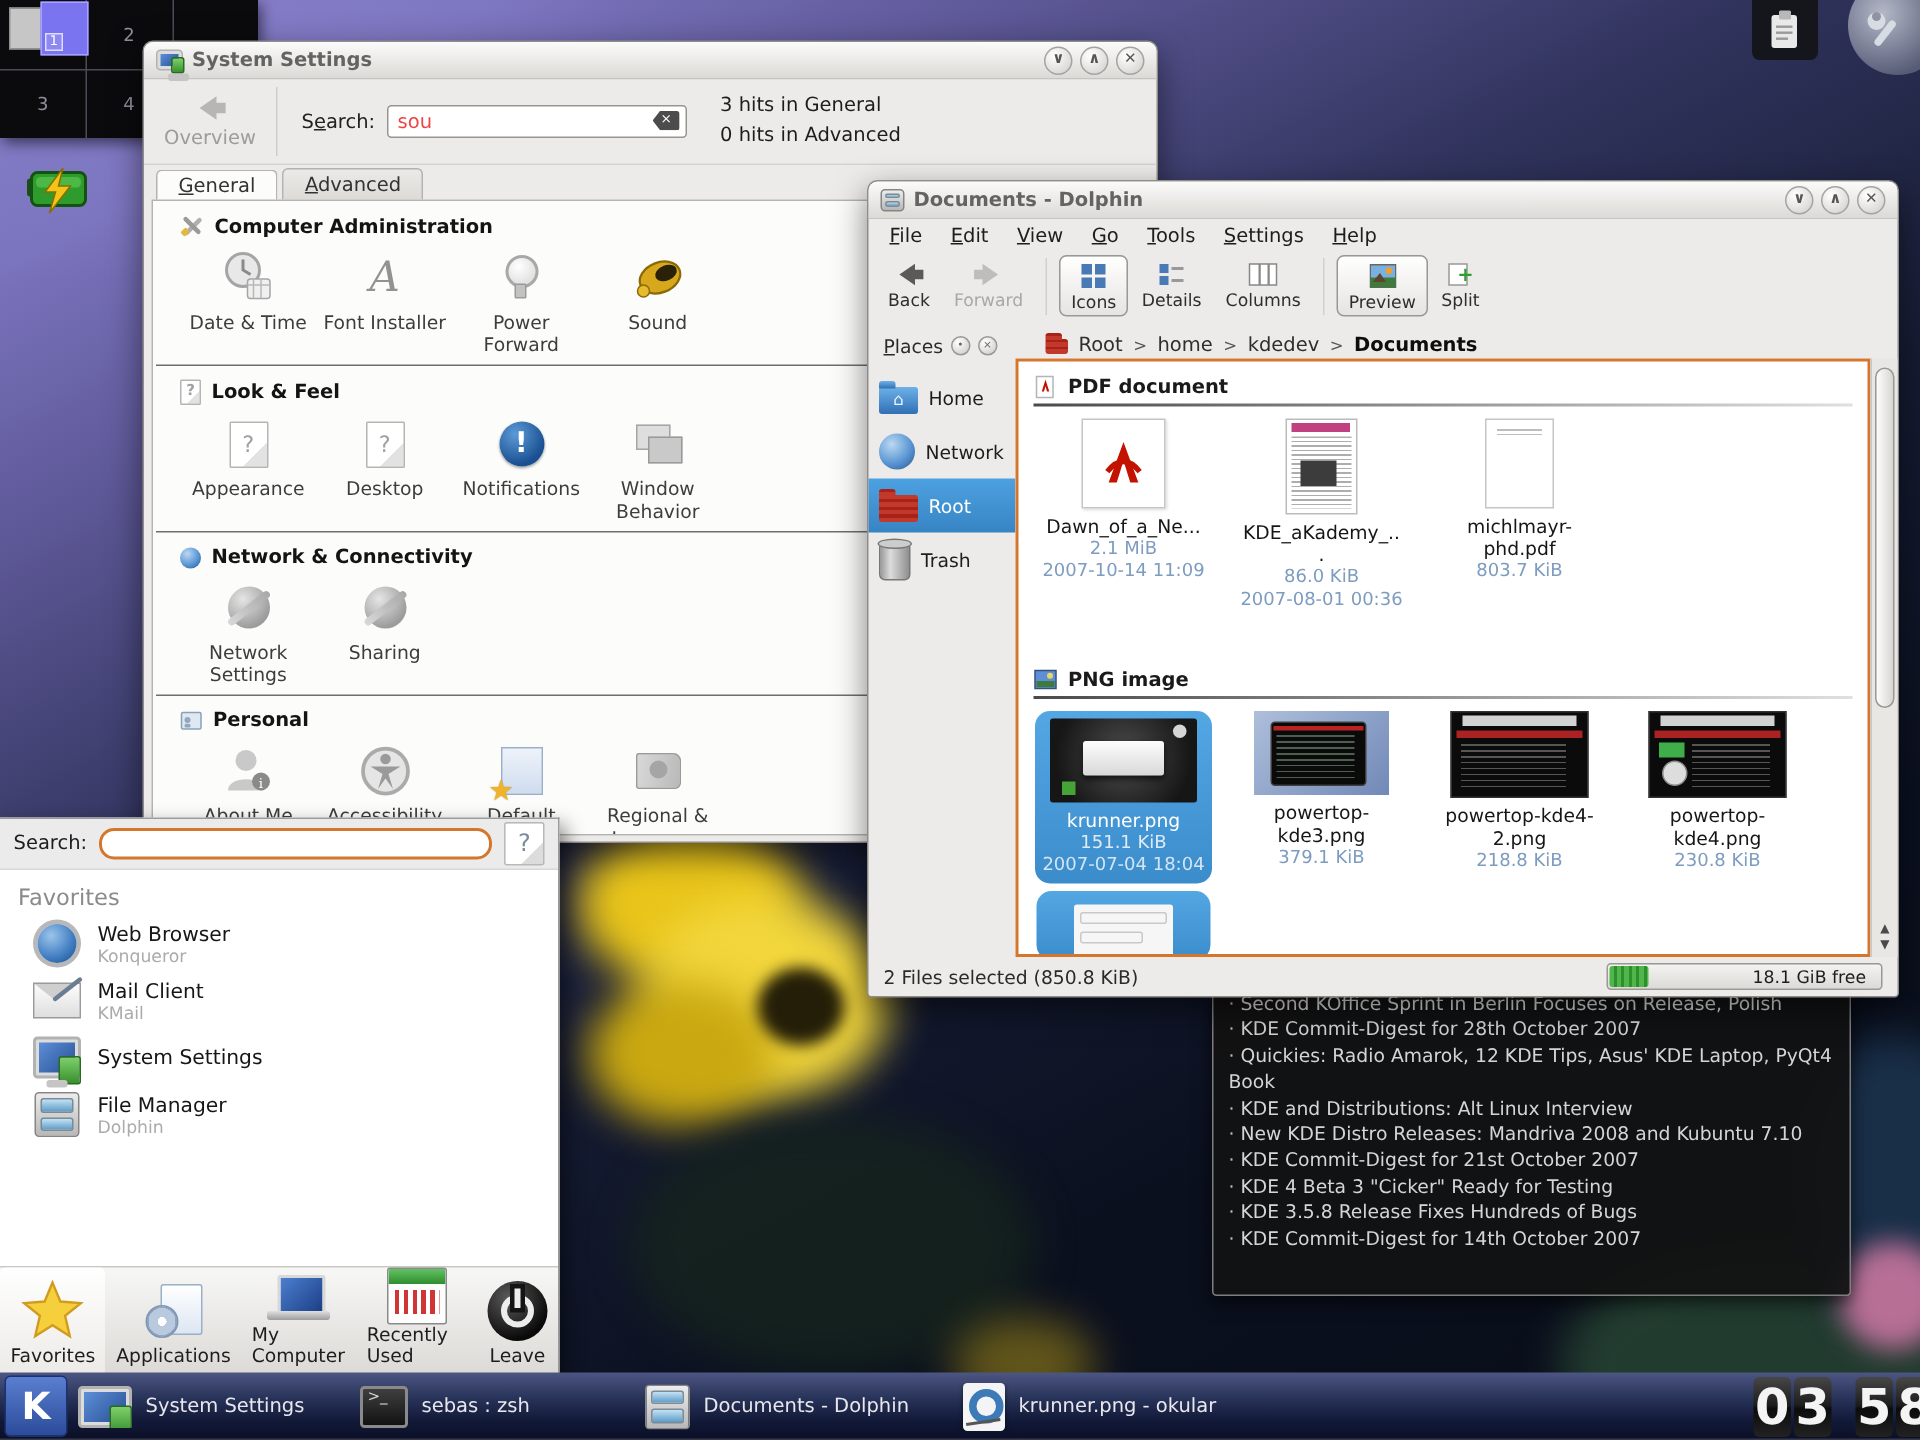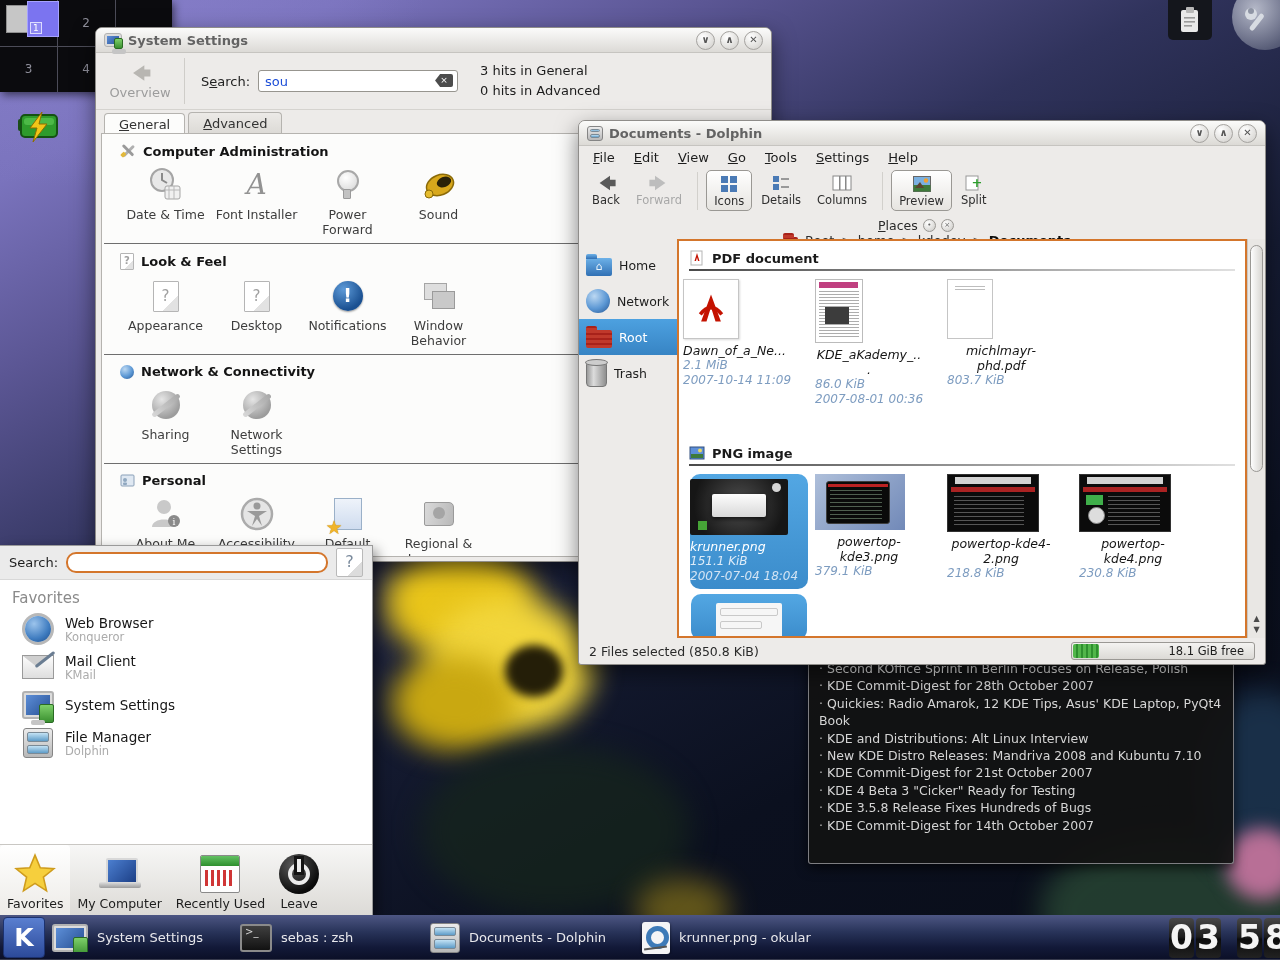--- a/index.html
+++ b/index.html
@@ -64,21 +64,21 @@
     border:1px solid #a5a3a0;color:#555;font-size:10px;line-height:15px;text-align:center;font-weight:bold;}
 
   
   .syssettings{left:95px;top:27px;width:675px;height:533px;z-index:2;}
   .ss-toolbar{position:relative;height:56px;border-bottom:1px solid #d5d3cf;display:flex;align-items:center;}
   .overview{width:88px;text-align:center;color:#9c9c9c;font-size:13px;line-height:14px;}
   .vsep{width:1px;height:46px;background:#cfcdc9;}
   .ss-search-label{margin-left:16px;font-size:13px;color:#222;}
   .inputwrap{position:relative;margin-left:8px;}
   .ss-input{width:168px;height:20px;border:1px solid #97958f;border-radius:3px;padding:0 24px 0 6px;
-    font-size:13px;font-family:"DejaVu Sans",sans-serif;color:#1d4ed8;}
+    font-size:13px;font-family:"DejaVu Sans",sans-serif;color:#ef4444;}
   .bksp{position:absolute;right:5px;top:4px;width:18px;height:13px;background:#4c4c4c;border-radius:2px;
     color:#fff;font-size:9px;line-height:13px;text-align:center;clip-path:polygon(28% 0,100% 0,100% 100%,28% 100%,0 50%);}
   .hits{margin-left:22px;font-size:13px;color:#1d1d1d;line-height:20px;}
   .ss-tabs{display:flex;padding-left:8px;height:25px;align-items:flex-end;}
   .tab{padding:3px 14px 4px;font-size:13px;color:#333;border:1px solid #b5b3af;border-bottom:none;
     border-radius:4px 4px 0 0;background:linear-gradient(#eceae7,#dbd9d5);margin-right:3px;}
   .tab.active{background:#fcfcfb;position:relative;top:1px;}
   .ss-content{position:absolute;left:5px;right:5px;top:105px;bottom:4px;background:#fcfcfb;
     border:1px solid #b5b3af;overflow:hidden;}
   .ss-scroll{position:absolute;right:1px;top:1px;bottom:1px;width:14px;background:#eceae7;border-left:1px solid #d5d3cf;}
@@ -115,37 +115,37 @@
   
   .dolphin{left:578px;top:120px;width:686px;height:543px;z-index:3;}
   .menubar{height:22px;display:flex;gap:19px;padding:0 14px;align-items:center;font-size:13px;color:#1d1d1d;}
   .dtoolbar{height:48px;display:flex;align-items:flex-start;padding:2px 6px 0;gap:2px;}
   .tbtn{display:flex;flex-direction:column;align-items:center;font-size:11.5px;color:#2e2e2e;
     padding:2px 7px;border-radius:5px;line-height:13px;}
   .tbtn .tico{height:22px;display:flex;align-items:center;justify-content:center;}
   .tbtn.framed{border:1px solid #9a9894;background:linear-gradient(#ffffff,#e6e4e0);}
   .tbtn.disabled{color:#a8a8a8;}
   .tsep{width:1px;height:38px;background:#d2d0cc;margin:2px 6px 0;}
-  .nav-row{height:24px;display:flex;align-items:center;flex-direction:column;}
+  .nav-row{height:24px;display:flex;align-items:center;}
   .places-h{width:98px;display:flex;align-items:center;padding-left:10px;font-size:12.5px;color:#2a2a2a;gap:5px;}
   .mini-rb{width:11px;height:11px;border-radius:50%;background:radial-gradient(circle at 35% 30%,#fff,#c9c7c3);
     border:1px solid #9a9894;font-size:7px;line-height:10px;text-align:center;color:#666;}
   .breadcrumb{flex:1;display:flex;align-items:center;gap:7px;font-size:13px;color:#2e2e2e;padding-left:10px;}
   .crumb-sep{color:#555;font-size:11px;}
   .crumb-last{font-weight:bold;color:#0d0d0d;}
   .dolphin-body{position:absolute;left:0;right:0;top:118px;bottom:26px;display:flex;}
   .places{width:98px;padding-top:8px;}
   .place{height:36px;display:flex;align-items:center;gap:7px;padding-left:7px;font-size:12.5px;color:#1d1d1d;}
   .place.selected{background:linear-gradient(#4da1e0,#3784c4);color:#fff;}
   .viewwrap{flex:1;display:flex;min-width:0;}
   .view{flex:1;border:2px solid #d4762c;background:#fff;position:relative;overflow:hidden;}
   .ghead{display:flex;align-items:center;gap:7px;font-weight:bold;font-size:13px;color:#1a1a1a;padding:9px 10px 2px;text-align:right;}
   .ghr{height:2px;background:linear-gradient(90deg,#4a4a4a,#e0e0e0);margin:1px 10px 6px 10px;}
   .files{display:flex;padding:2px 4px 6px;align-items:flex-start;}
-  .file{width:132px;display:flex;flex-direction:column;align-items:flex-start;font-style:italic;}
+  .file{width:132px;display:flex;flex-direction:column;align-items:center;}
   .file.selected{background:linear-gradient(#53a7e3,#3b8ccb);border-radius:10px;padding-top:5px;padding-bottom:5px;width:118px;margin:0 7px;}
   .fname{color:#161616;font-size:12.5px;text-align:center;max-width:108px;line-height:15px;word-wrap:break-word;}
   .fsize,.fdate{color:#7d9cc0;font-size:12px;line-height:15px;}
   .file.selected .fname{color:#fff;} .file.selected .fsize{color:#dcebf8;} .file.selected .fdate{color:#d3e4f4;}
   .th{margin-bottom:4px;position:relative;}
   .th-pdf1{width:54px;height:58px;background:#fff;border:1px solid #c5c5c5;box-shadow:1px 1px 2px rgba(0,0,0,.15);
     display:flex;align-items:center;justify-content:center;}
   .th-pdf2{width:46px;height:62px;background:#fff;border:1px solid #bbb;overflow:hidden;}
   .th-pdf2 .hdr{position:absolute;top:2px;left:3px;width:39px;height:6px;background:#c04080;}
   .th-pdf2 .txt{position:absolute;left:3px;right:3px;top:11px;bottom:3px;
@@ -465,27 +465,27 @@
       <div class="sec">
         <div class="sec-h">
           <span class="globe24" style="width:14px;height:14px;"></span>
           <span>Network &amp; Connectivity</span>
         </div>
         <div class="ss-items">
           <div class="ss-item">
             <span class="icon38">
                 <span class="sphere"></span>
               </span>
+            <div>Network Settings</div>
+          </div>
+          <div class="ss-item">
+            <span class="icon38">
+                <span class="sphere"></span>
+              </span>
             <div>Sharing</div>
-          </div>
-          <div class="ss-item">
-            <span class="icon38">
-                <span class="sphere"></span>
-              </span>
-            <div>Network Settings</div>
           </div>
         </div>
       </div>
       <div class="sec-sep"></div>
 
       <div class="sec">
         <div class="sec-h">
           <svg width="15" height="15" viewBox="0 0 15 15">
             <rect x="1" y="2" width="13" height="11" rx="1" fill="#dfe8f2" stroke="#8aa0b8"></rect>
               <circle cx="5" cy="7" r="2" fill="#90a8c0"></circle>
@@ -833,20 +833,29 @@
       <div class="k-tab active">
         <span class="kt-ico">
           <svg class="star44" viewBox="0 0 40 40">
               <polygon points="20,2 25,14 38,15 28,23 31,36 20,29 9,36 12,23 2,15 15,14" fill="#f6cf3d" stroke="#cf9c1d" stroke-width="1.5"></polygon>
             </svg>
         </span>
         <span>Favorites</span>
       </div>
       <div class="k-tab">
         <span class="kt-ico">
+            <span class="appbox">
+              <span class="bx"></span>
+              <span class="cd"></span>
+            </span>
+          </span>
+        <span>Applications</span>
+      </div>
+      <div class="k-tab">
+        <span class="kt-ico">
             <span class="laptop">
               <span class="scr"></span>
               <span class="base"></span>
             </span>
           </span>
         <span>My Computer</span>
       </div>
       <div class="k-tab">
         <span class="kt-ico">
             <span class="cal"></span>

